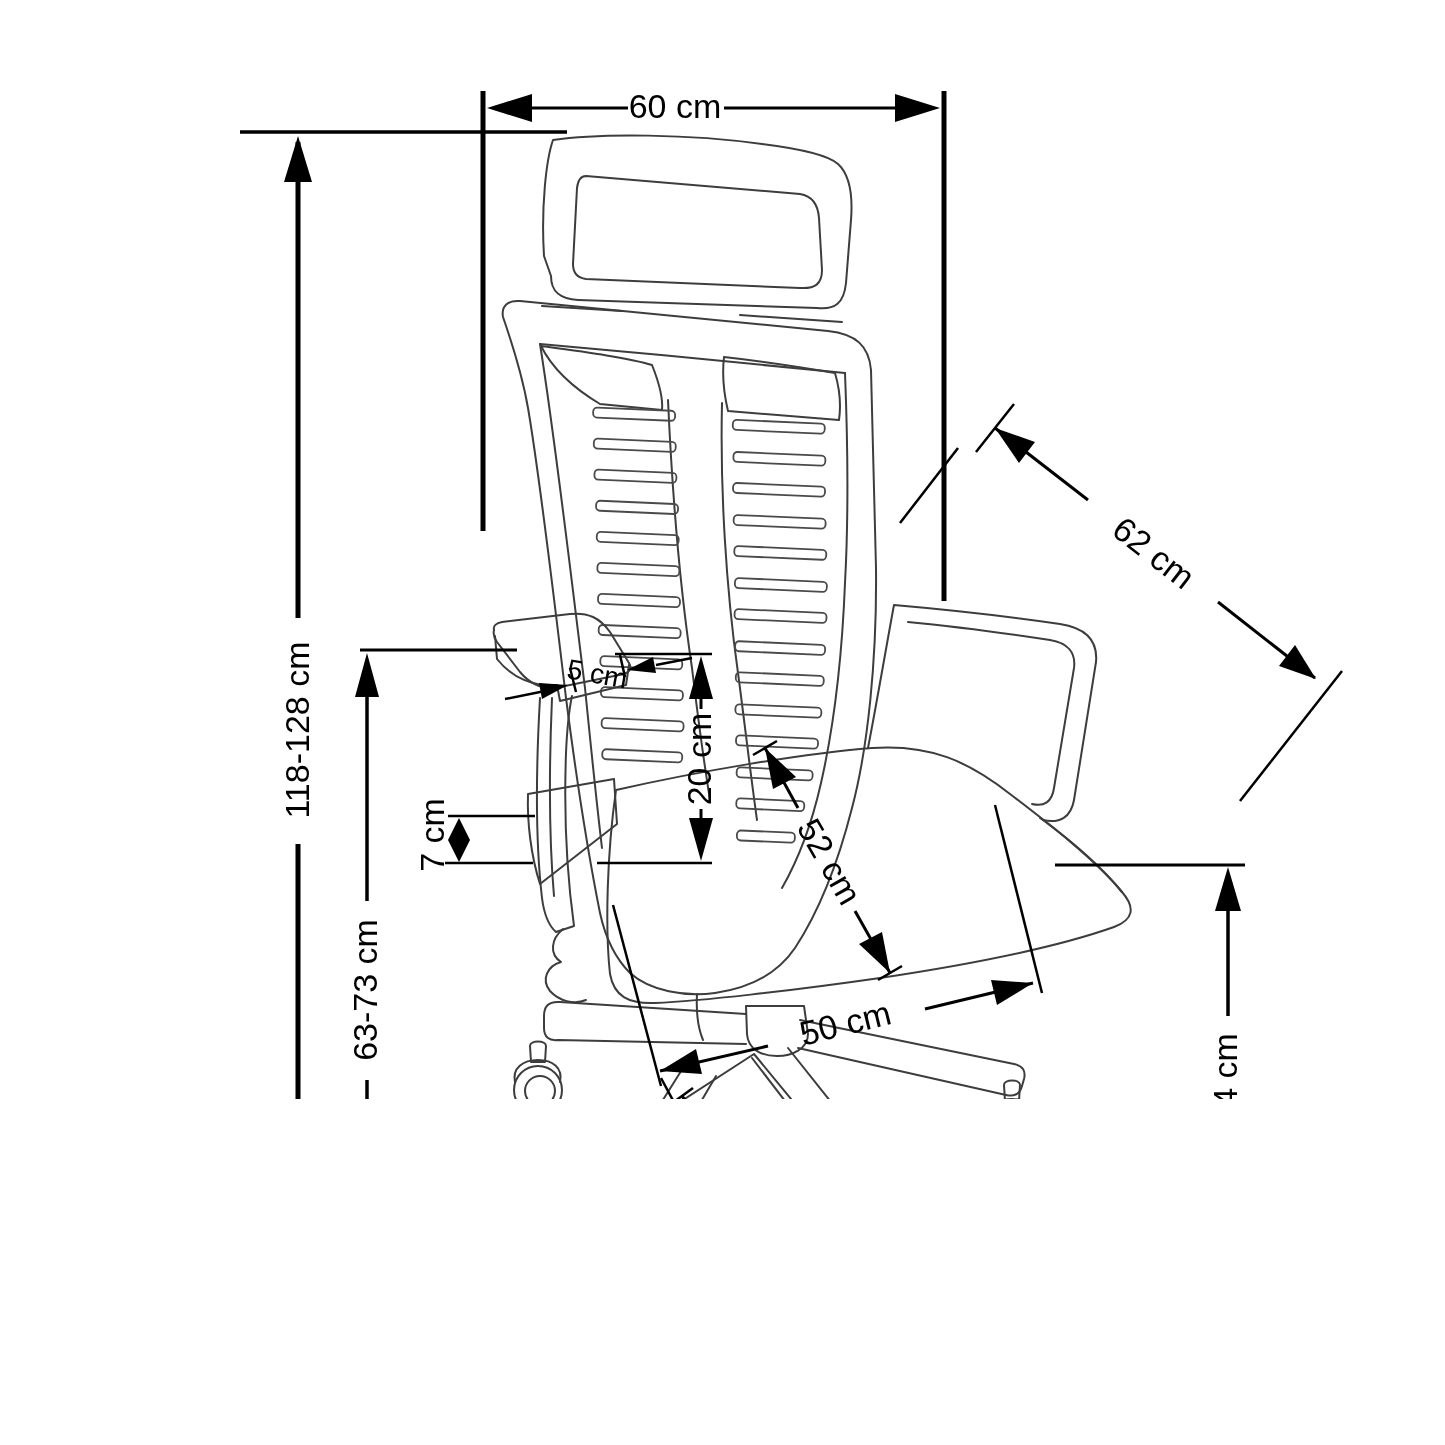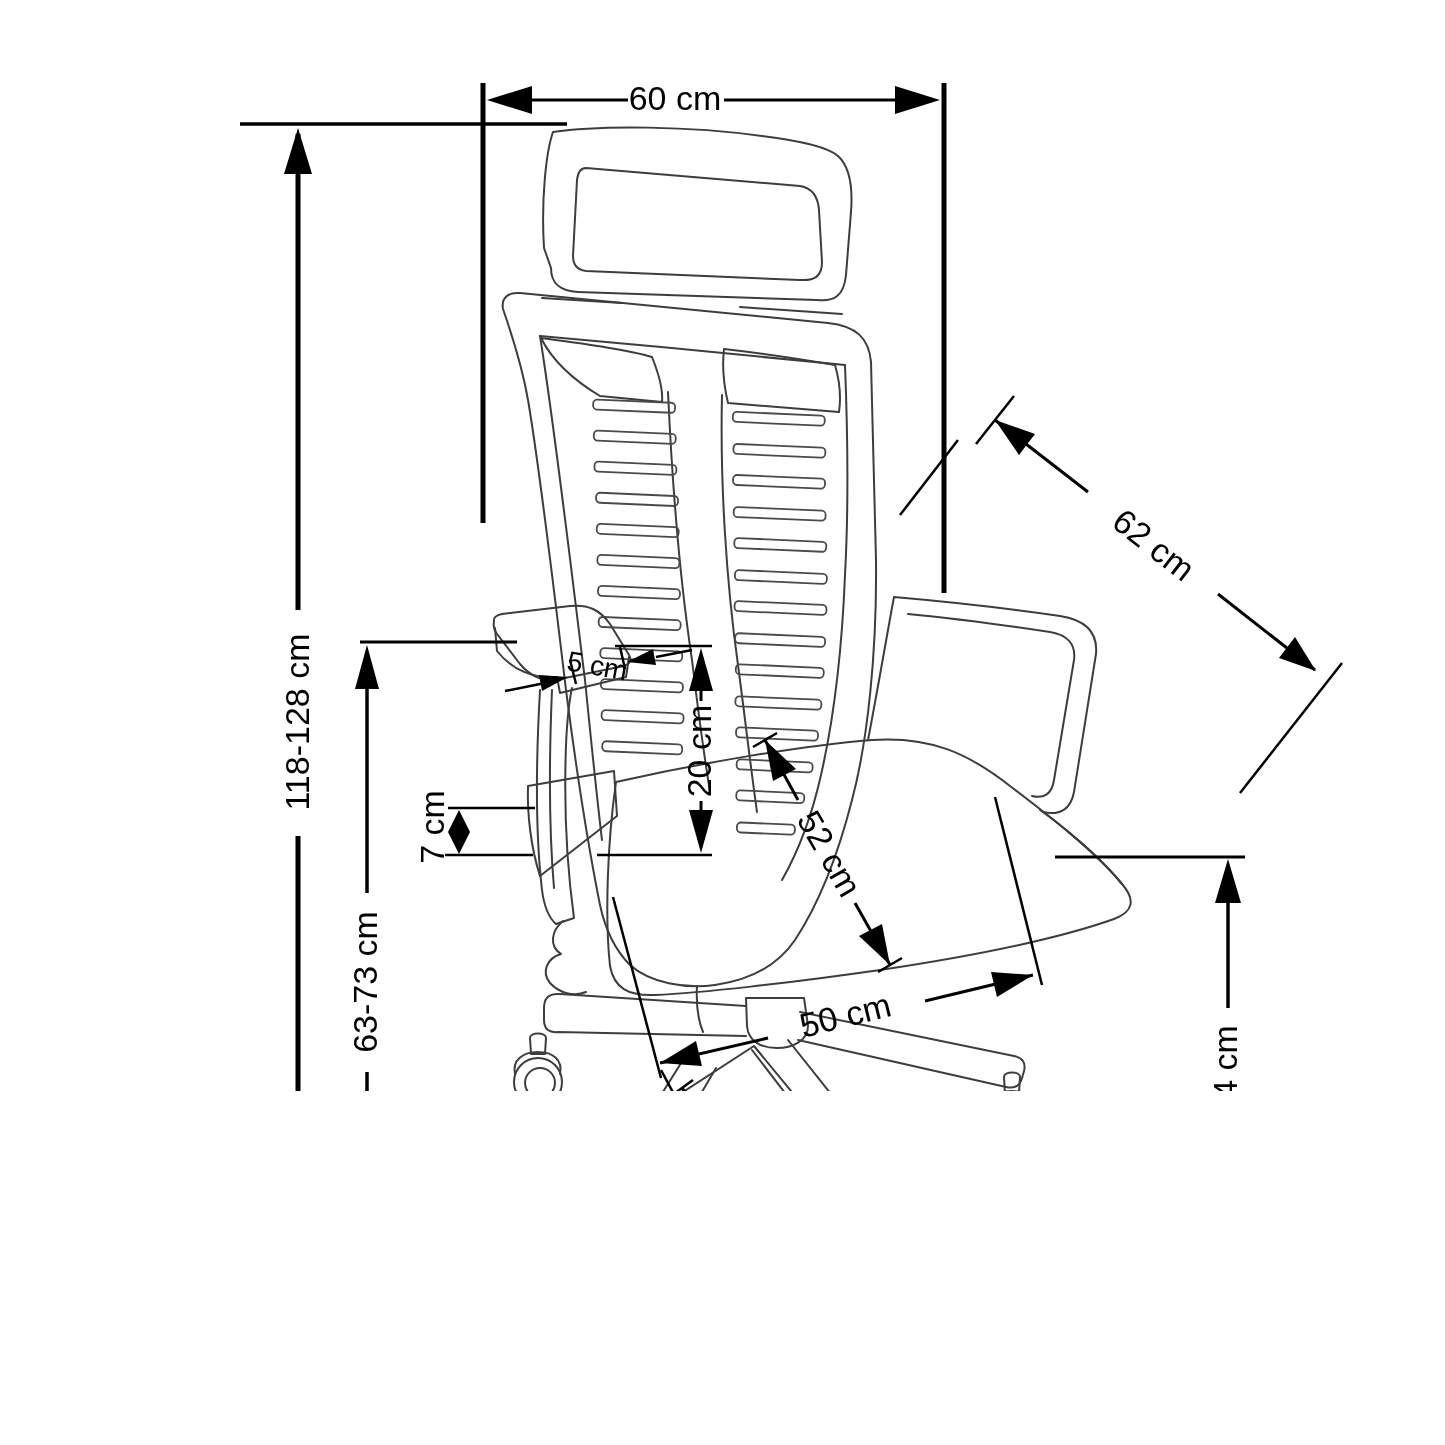--- a/index.html
+++ b/index.html
@@ -1,17 +1,17 @@
 <!DOCTYPE html>
 <html><head>
 <meta charset="utf-8">
 <style>
   html,body{margin:0;padding:0;background:#ffffff;}
   .stage{position:relative;width:1445px;height:1091px;background:#ffffff;overflow:hidden;
-         font-family:"Liberation Sans", sans-serif;}
+         font-family:"Liberation Sans", sans-serif;margin-top:8px;}
   svg{position:absolute;left:0;top:0;}
   .art{stroke:#3d3d3d;stroke-width:2;fill:none;stroke-linecap:round;stroke-linejoin:round;}
   .art-thin{stroke:#4a4a4a;stroke-width:1.8;fill:none;stroke-linejoin:round;}
   .dim{stroke:#000000;stroke-width:3;fill:none;stroke-linecap:butt;}
   .dim-thick{stroke:#000000;stroke-width:5;fill:none;}
   .dim-med{stroke:#000000;stroke-width:3.5;fill:none;}
   .tick{stroke:#000000;stroke-width:2.5;fill:none;}
   .ah{fill:#000000;stroke:none;}
   .dim-label{fill:#000000;font-family:"Liberation Sans", sans-serif;font-size:34px;
              text-anchor:middle;dominant-baseline:middle;}

